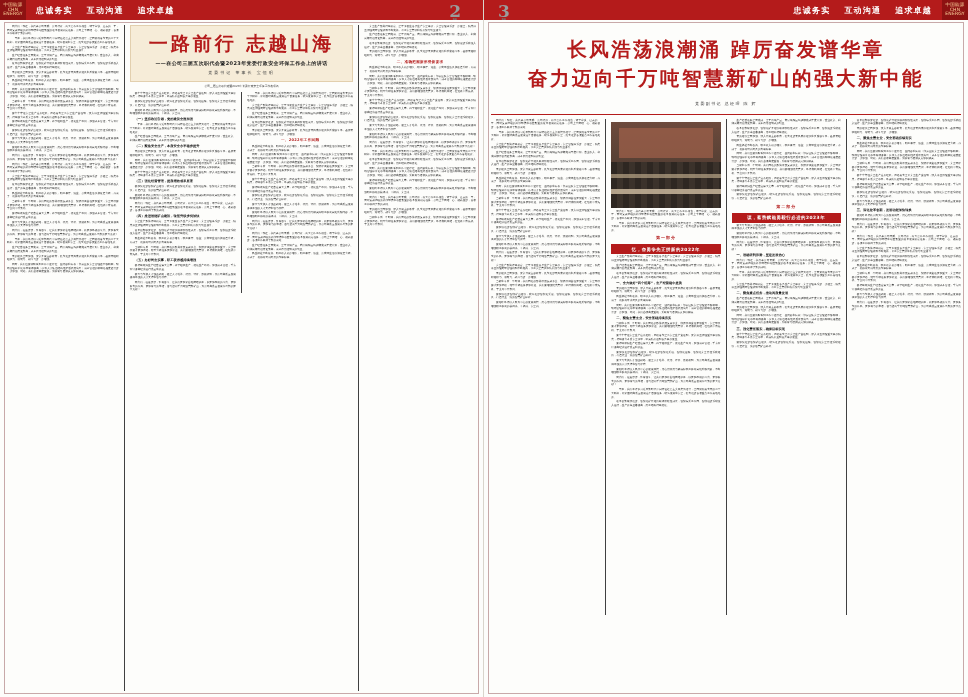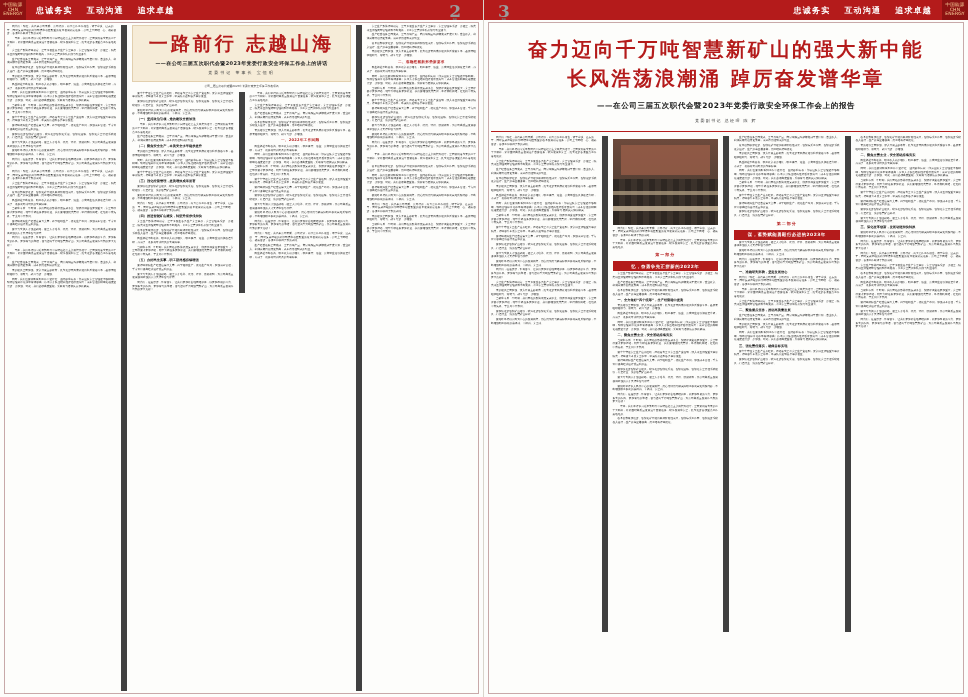--- a/index.html
+++ b/index.html
@@ -109,21 +109,21 @@
     height: 100%;
     gap: 5px;
     position: relative;
     z-index: 2;
   }
   .col {
     flex: 1;
     position: relative;
   }
   .col + .col {
-    border-left: 6px solid #404040;
+    border-left: 1px solid #404040;
     padding-left: 5px;
   }
 
   
   .tx {
     font-size: 2.6px;
     line-height: 3.55px;
     text-align: justify;
     color: #222;
     letter-spacing: .05px;
@@ -515,23 +515,22 @@
       <div class="logo-box">
         <div class="logo-mark">中国能源
 CHN ENERGY</div>
       </div>
     </div>
 
     <div class="page-body">
       <div class="rule-frame"></div>
 
       <div class="head-right">
+        <div class="rt-title">长风浩荡浪潮涌    踔厉奋发谱华章</div>
         <div class="rt-title">奋力迈向千万吨智慧新矿山的强大新中能</div>
-        <div class="rt-title">长风浩荡浪潮涌    踔厉奋发谱华章</div>
-        <div class="rt-sub">——在公司三届五次职代会暨2023年党委行政安全环保工作会上的报告</div>
         <div class="rt-byline">党委副书记  总经理  陈  辉</div>
       </div>
 
       <div class="cols" style="height:calc(100% - 170px);">
 
         <div class="col">
           <div class="tx">
             <p>同志们：现在，我代表公司党委、公司行政，向大会作工作报告，请予审议。过去的一年，面对复杂严峻的外部环境和艰巨繁重的改革发展稳定任务，公司上下团结一心、砥砺奋进，各项工作取得了新的成绩。</p>
             <p>一年来，我们坚持以习近平新时代中国特色社会主义思想为指导，全面贯彻落实党的二十大精神，紧紧围绕高质量发展这个首要任务，统筹发展和安全，扎实推进各项重点工作落地见效。</p>
             <p>安全生产形势持续稳定。全年未发生各类生产安全事故，安全管理体系进一步健全，隐患排查治理闭环管理机制不断完善，员工安全意识和防范能力明显提升。</p>

